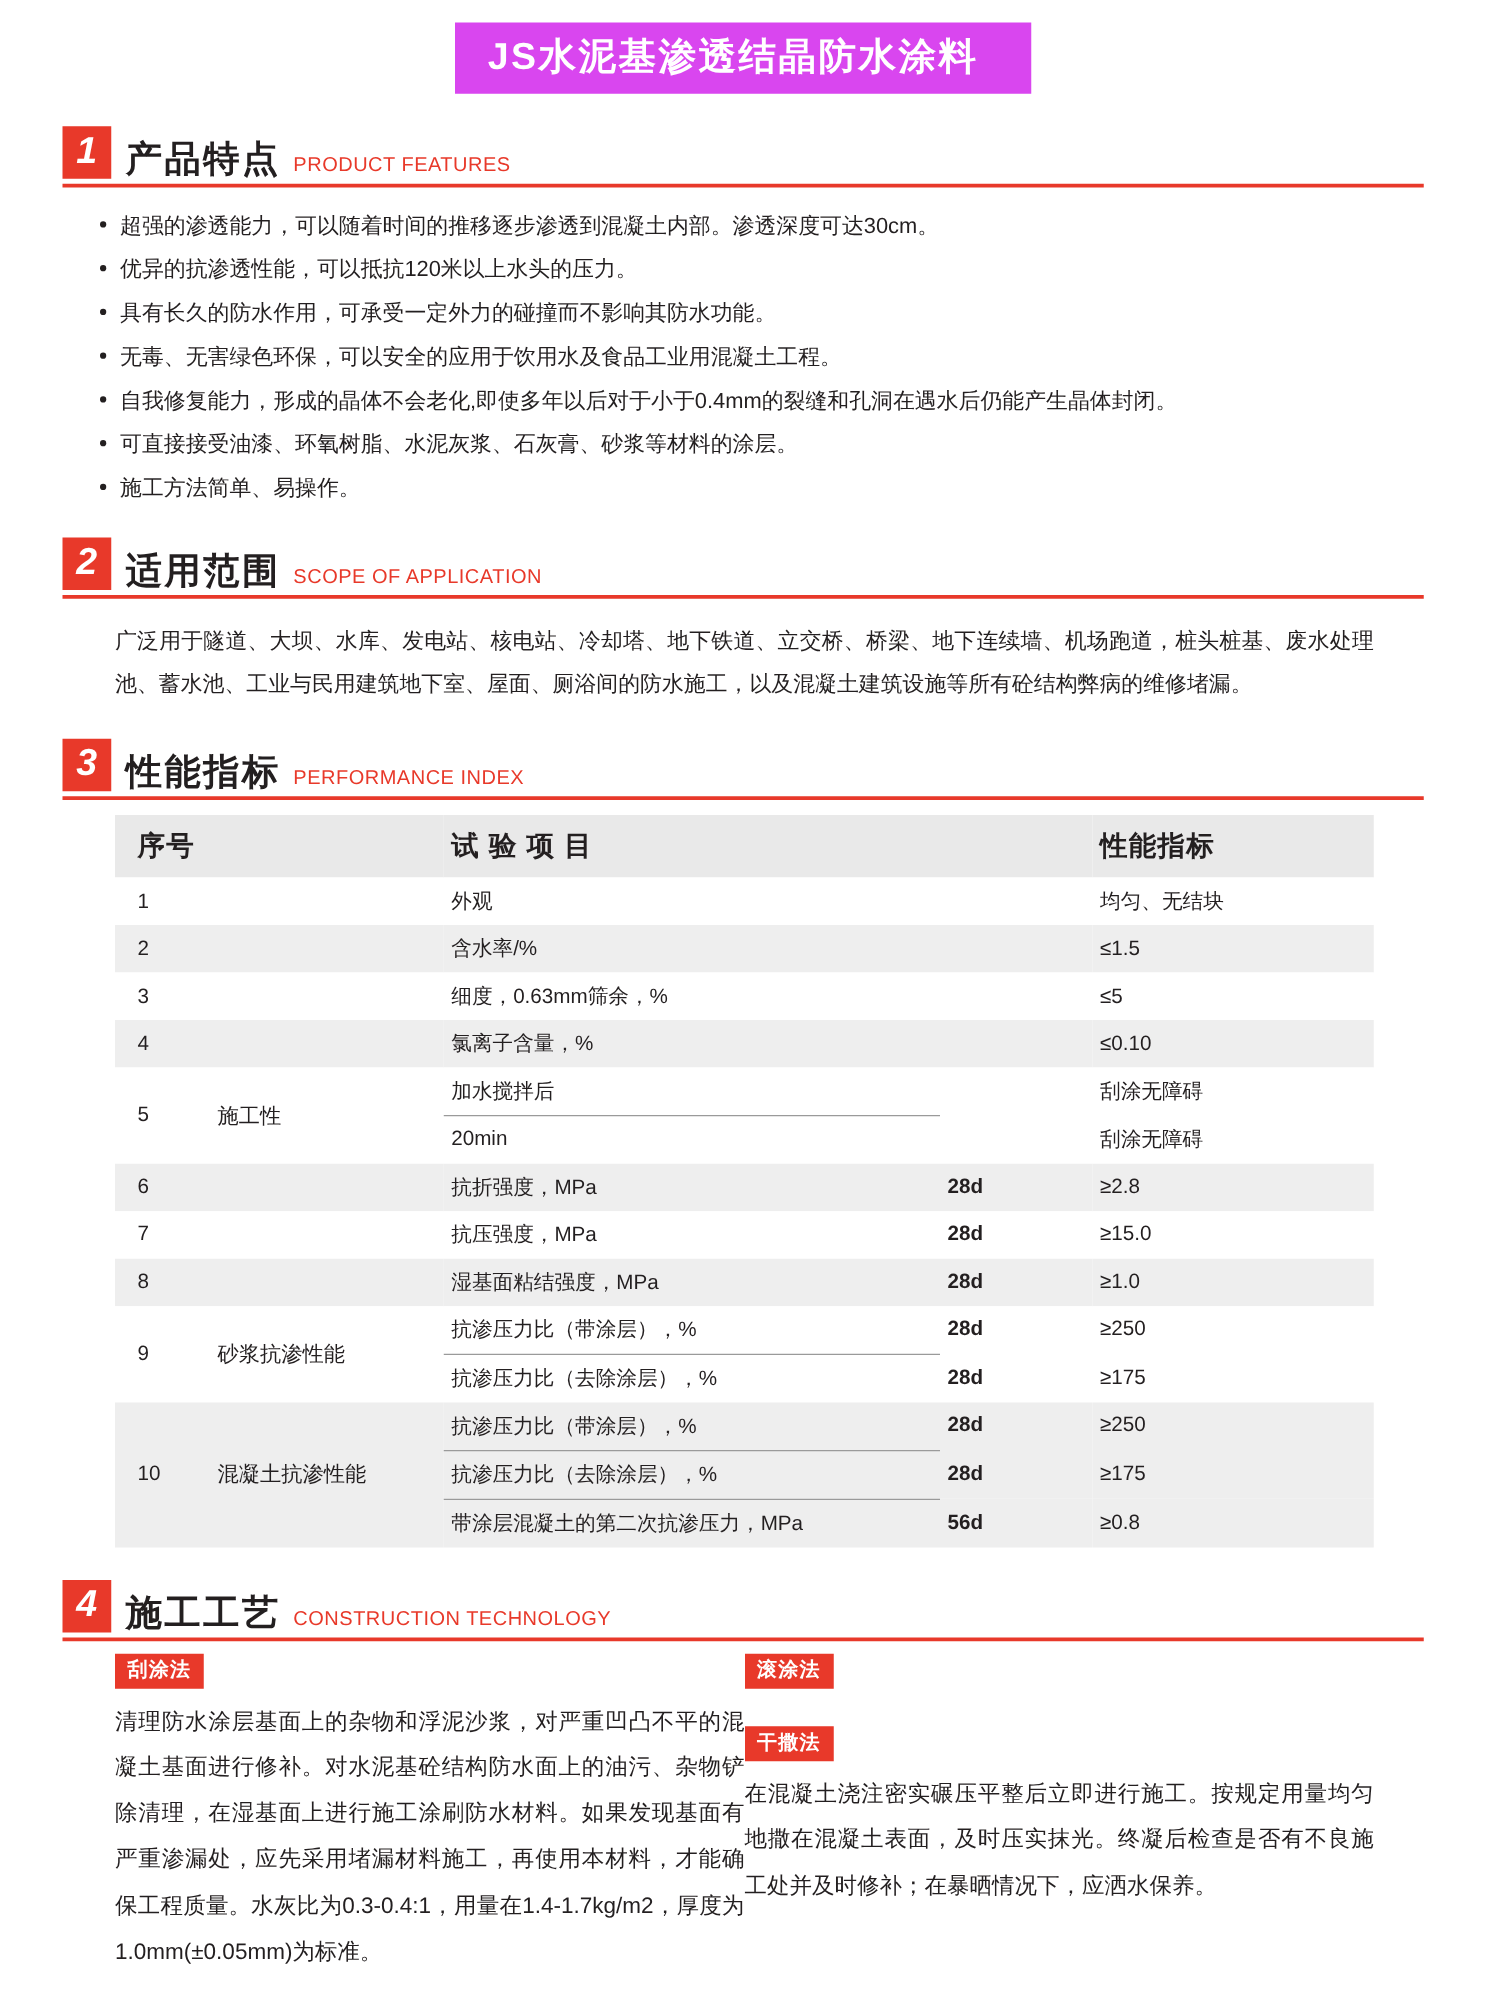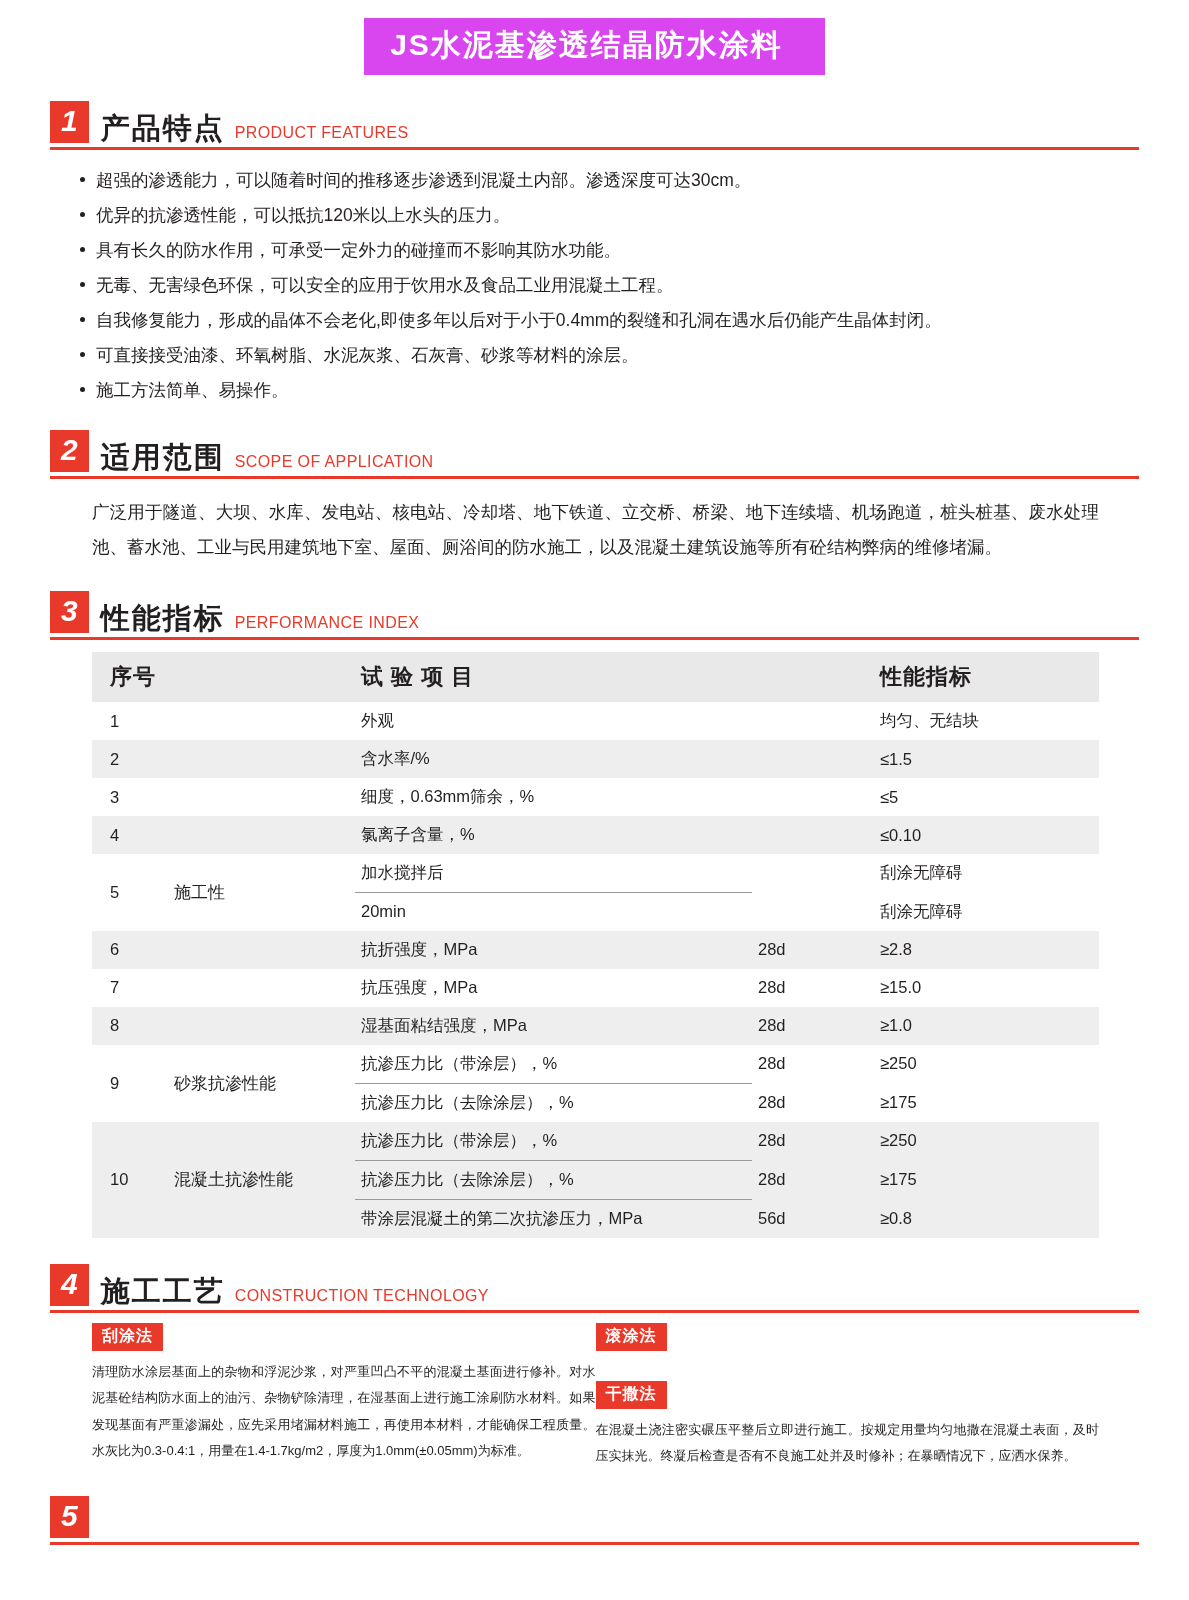--- a/index.html
+++ b/index.html
@@ -80,42 +80,42 @@
     background:#e9e9e9;
     font-weight:bold;
     font-size:22px;
     text-align:left;
     letter-spacing:1px;
     padding:10px 6px;
   }
   .c-no{width:52px;padding-left:18px !important;}
   .c-grp{width:175px;}
   .c-item{width:385px;}
-  .c-age{width:110px;}
+  .c-age{width:110px;font-weight:bold;}
   .c-val{width:auto;}
   tr.shade td{background:#eeeeee;}
   tr.plain td{background:#ffffff;}
   .sub-sep{border-bottom:1px solid #9a9a9a;}
   .cellpad{padding:7px 6px;}
   .grp-cell{font-size:17px;}
 
   
   .tech-cols{display:flex;padding:10px 40px 0 42px;}
   .tech-col{flex:1;}
   .tag{
     display:inline-block;
     background:#e8392a;
     color:#fff;
     font-size:16px;
     font-weight:bold;
     padding:3px 10px 4px 10px;
     letter-spacing:1px;
     margin-bottom:8px;
   }
-  .tech-p{font-size:13px;line-height:2.05;text-align:justify;}
+  .tech-p{font-size:18px;line-height:2.05;text-align:justify;}
   .gap-block{height:22px;}
 </style>
 </head>
 <body>
 
 <div class="page">
 
   <div class="title-wrap">
     <div class="title">JS水泥基渗透结晶防水涂料</div>
   </div>

